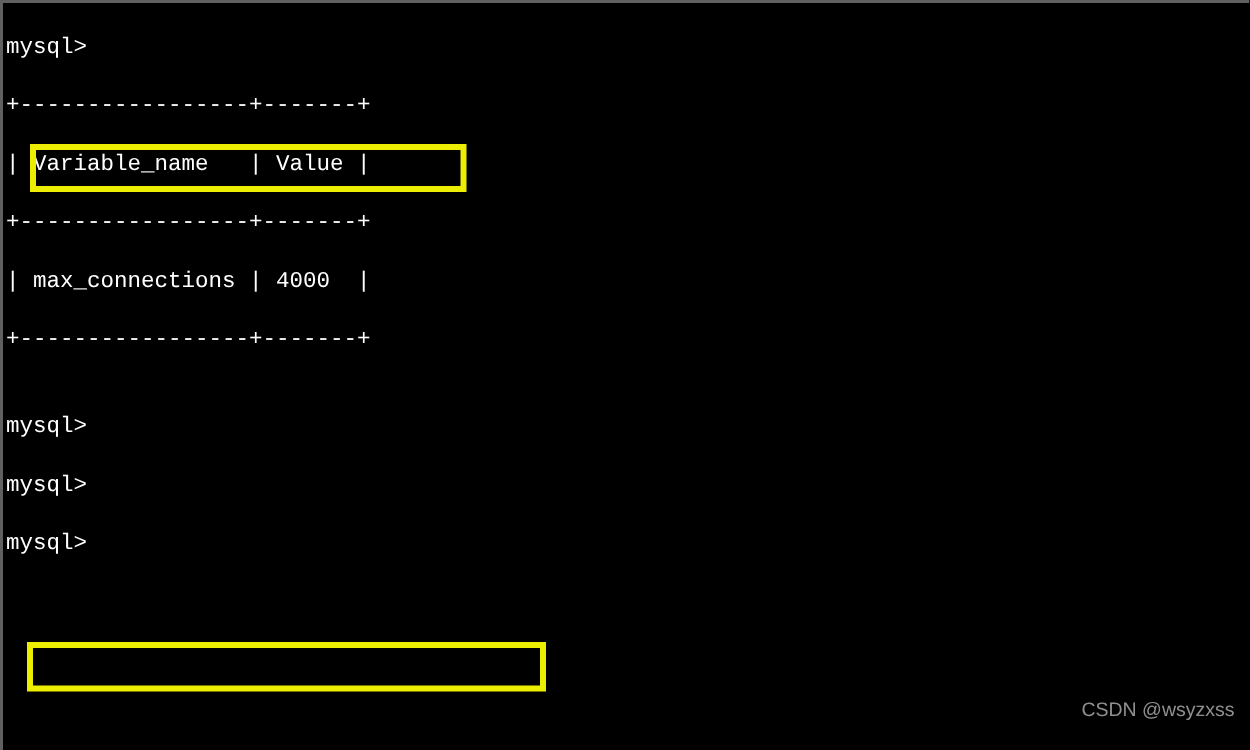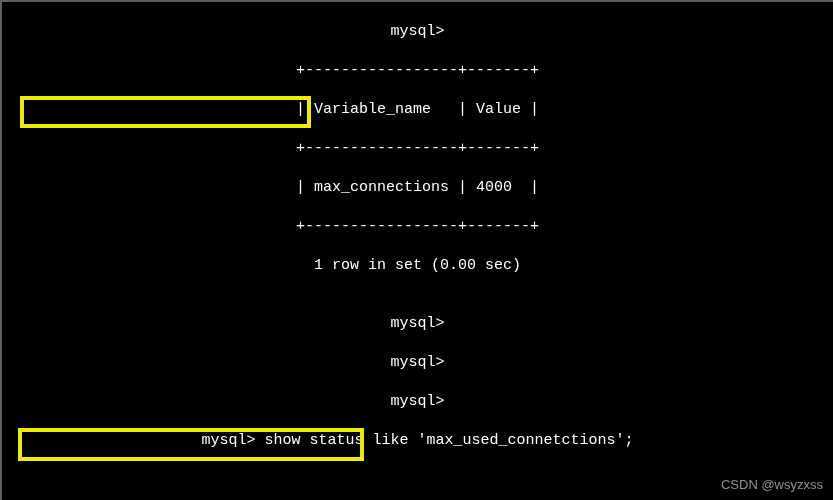--- a/index.html
+++ b/index.html
@@ -20,21 +20,20 @@
       border: 2px solid #606060;
       border-bottom: none;
       border-right: none;
       height: 100%;
       box-sizing: border-box;
       white-space: pre;
     }
     .line {
       display: block;
       position: relative;
-      text-align: center;
     }
     .hl-box1 {
       position: absolute;
       border: 4px solid #eded00;
       left: 20px;
       top: 96px;
       width: 283px;
       height: 24px;
       pointer-events: none;
     }
@@ -42,44 +41,42 @@
       position: absolute;
       border: 4px solid #eded00;
       left: 18px;
       top: 428px;
       width: 338px;
       height: 25px;
       pointer-events: none;
     }
     .watermark {
       position: absolute;
-      bottom: 6px;
+      bottom: 18px;
       right: 10px;
       color: #ccc;
       font-size: 13px;
       font-family: sans-serif;
       opacity: 0.7;
     }
   </style>
 </head>
 <body>
 
 <div class="terminal">
 <span class="line">mysql&gt;</span>
 <span class="line">+-----------------+-------+</span>
 <span class="line">| Variable_name   | Value |</span>
 <span class="line">+-----------------+-------+</span>
 <span class="line">| max_connections | 4000  |</span>
 <span class="line">+-----------------+-------+</span>
-<span class="line">1 row in set (0.00 sec)</span>
 <span class="line"></span>
 <span class="line">mysql&gt;</span>
 <span class="line">mysql&gt;</span>
 <span class="line">mysql&gt;</span>
-<span class="line">mysql&gt; show status like 'max_used_connetctions';</span>
 
 <span class="line"></span>
 
 
 
 
 
 
 
 </div>

